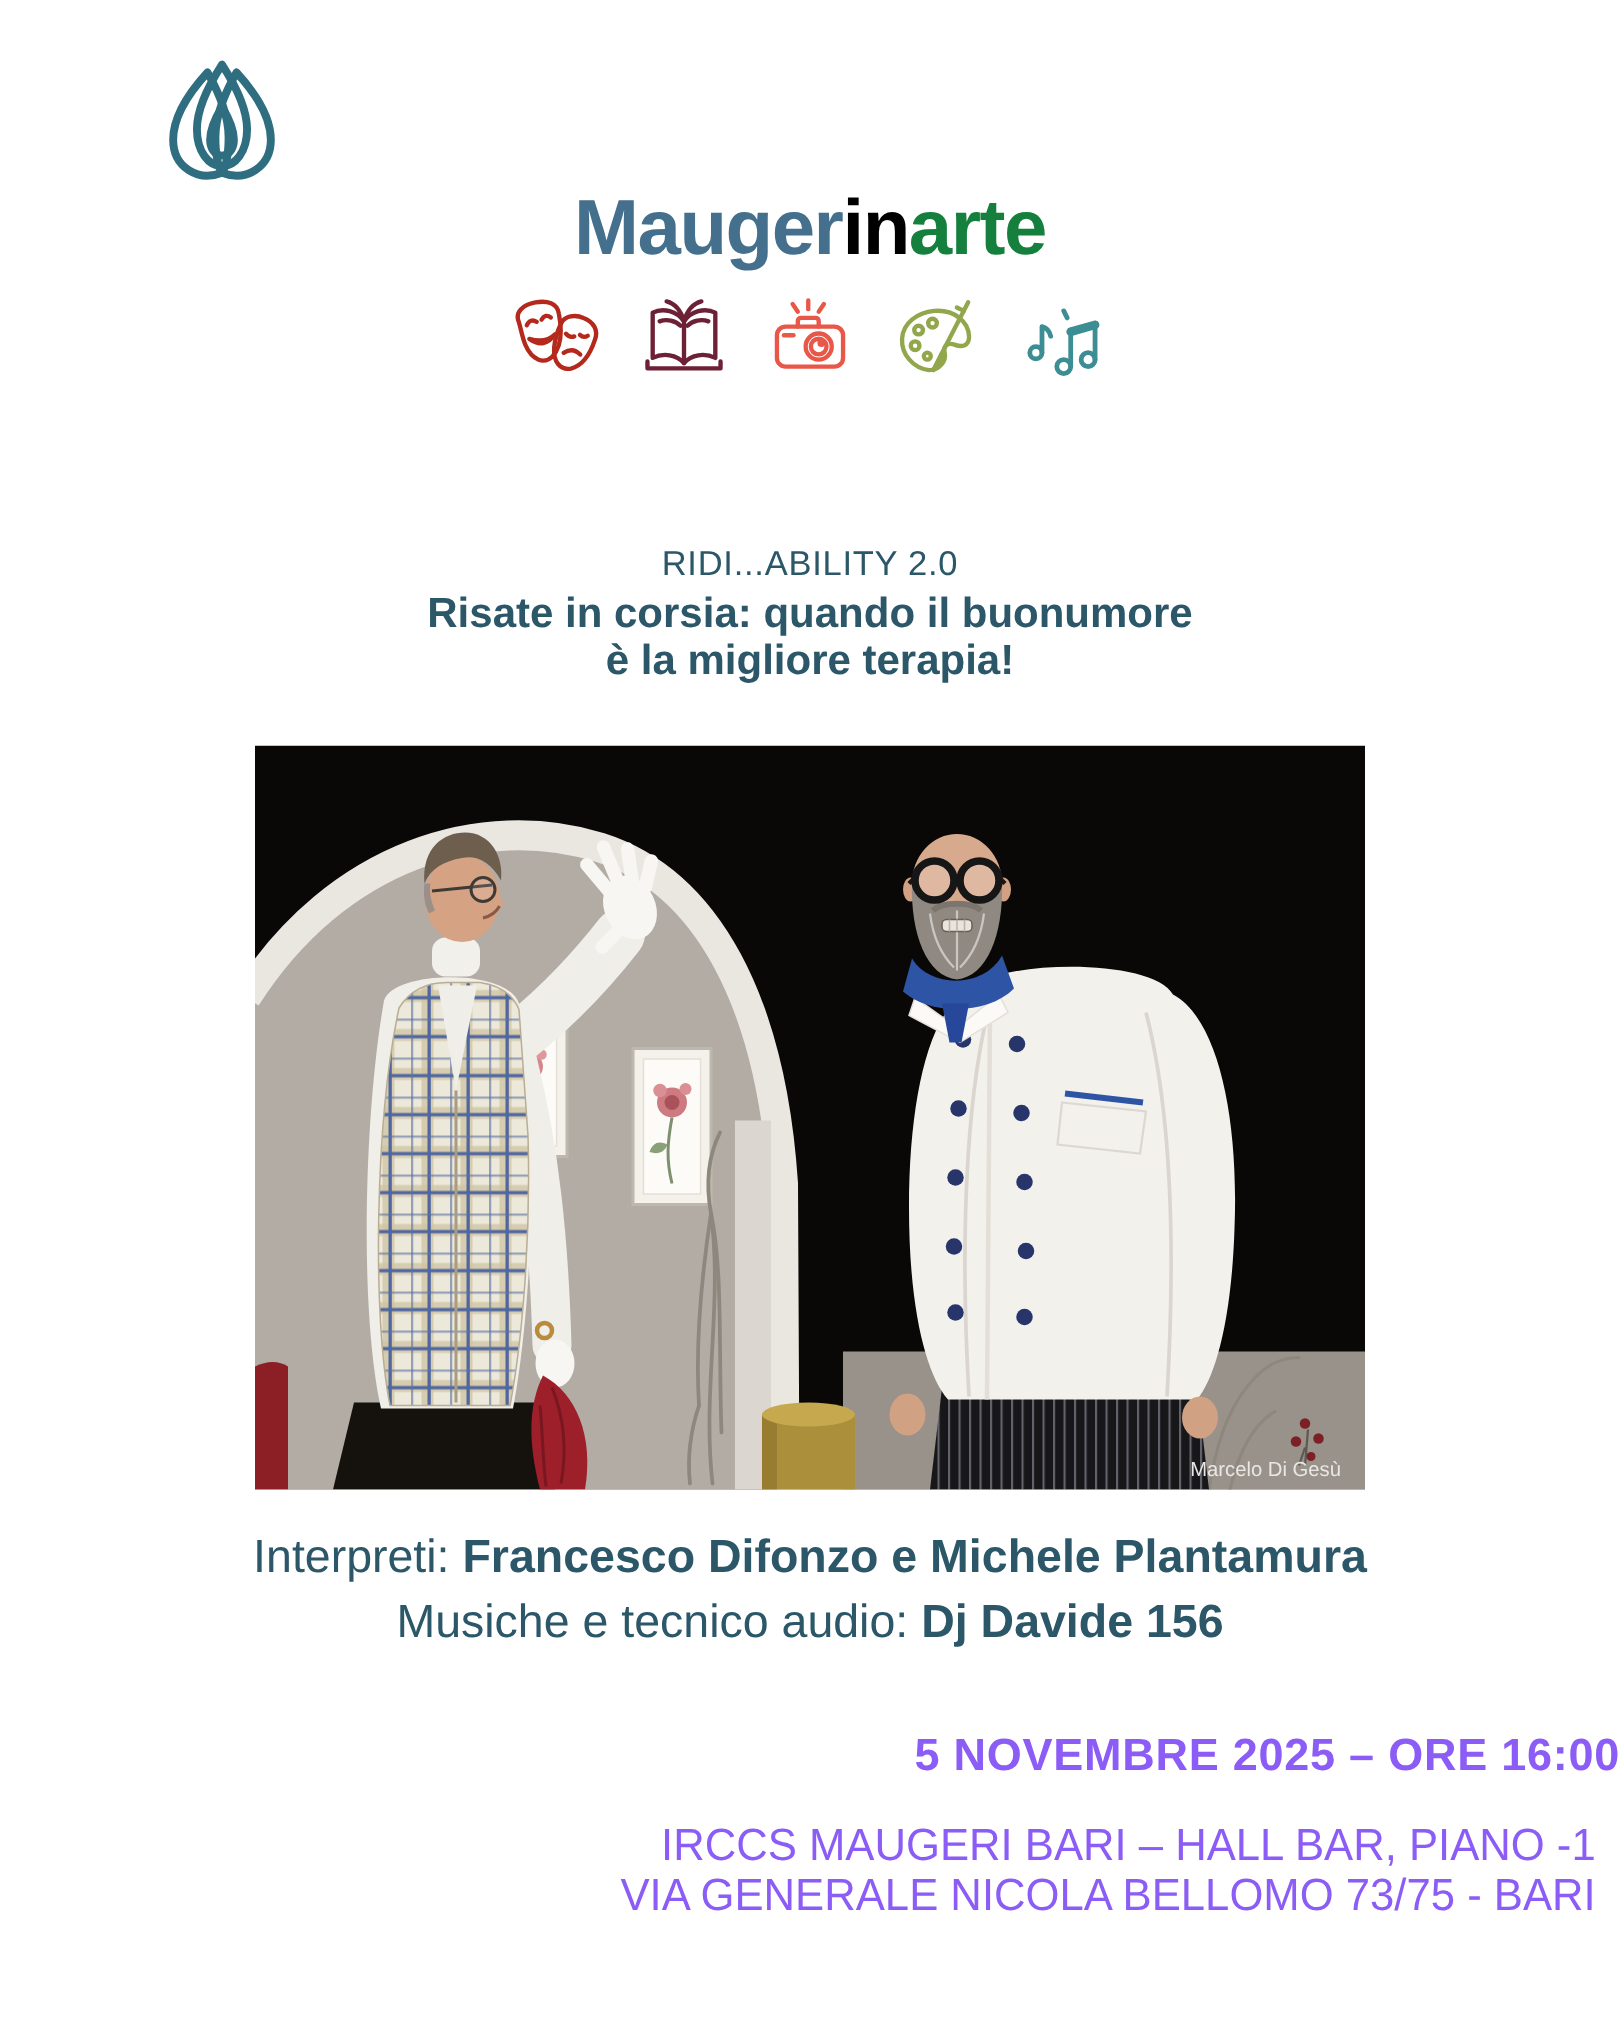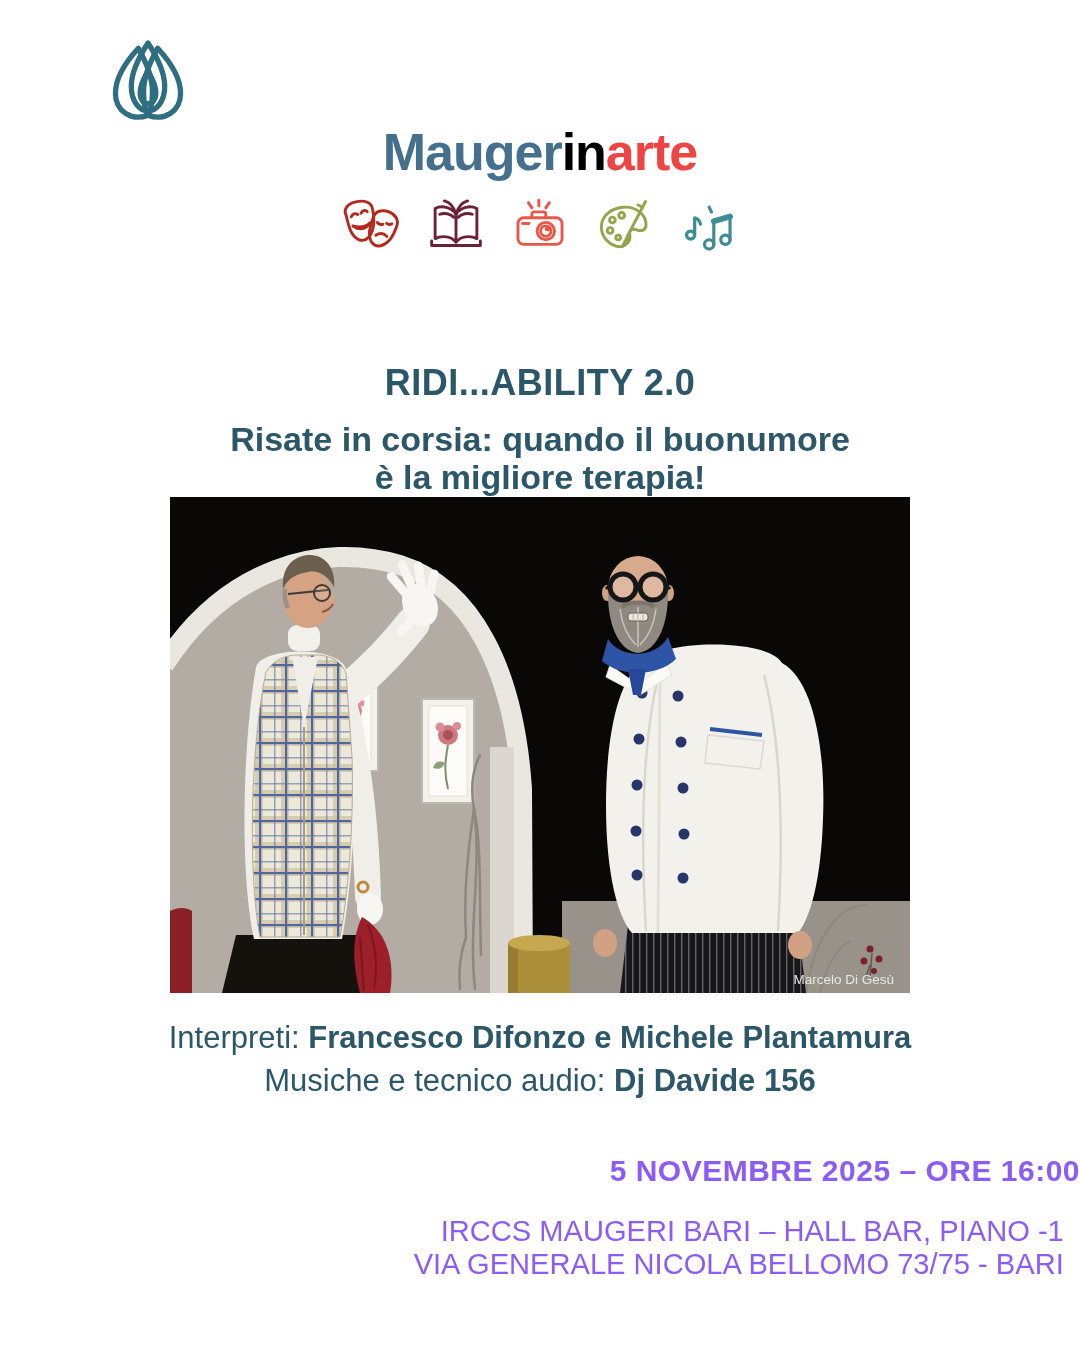--- a/index.html
+++ b/index.html
@@ -8,29 +8,29 @@
     font-family:"Liberation Sans",sans-serif;overflow:hidden;margin:0 auto;
   }
   .logo-mark{position:absolute;left:104px;top:36px;width:88px;height:88px;}
   .logo-mark svg{width:100%;height:100%;}
   .brand{
     position:absolute;top:124px;left:0;right:0;text-align:center;
     font-size:52px;font-weight:700;letter-spacing:-1px;line-height:1.1;
   }
   .brand .p1{color:#44708e;margin-top:20px;}
   .brand .p2{color:#000000;}
-  .brand .p3{color:#ef4444;}
+  .brand .p3{color:#15803d;}
   .icon-row{
     position:absolute;top:198px;left:0;right:0;
     display:flex;justify-content:center;align-items:center;gap:26px;
   }
   .icon-row svg{width:58px;height:58px;display:block;}
   .title-block{position:absolute;top:362px;left:0;right:0;text-align:center;color:#2b5768;}
-  .title{font-size:36px;font-weight:700;letter-spacing:0.5px;margin:0 0 4px 0;}
-  .subtitle{font-size:34px;font-weight:700;line-height:1.12;margin:16px;}
+  .title{font-size:23px;font-weight:400;letter-spacing:0.5px;margin:0 0 4px 0;}
+  .subtitle{font-size:28px;font-weight:700;line-height:1.12;margin:4px;}
   .photo{position:absolute;left:170px;top:497px;width:740px;height:496px;margin:0;}
   .photo svg{display:block;width:100%;height:100%;}
   .credits{
     position:absolute;top:1016px;left:0;right:0;text-align:center;
     color:#2b5768;font-size:31px;line-height:1.4;
   }
   .credits b{font-weight:700;}
   .details{position:absolute;top:1154px;left:0;right:0;text-align:right;color:#8b5cf6;}
   .date{font-size:30px;font-weight:700;letter-spacing:0.5px;margin:0 0 26px 0;}
   .venue{font-size:30px;font-weight:400;line-height:1.1;margin:0;transform:scaleX(0.97);transform-origin:center;}

